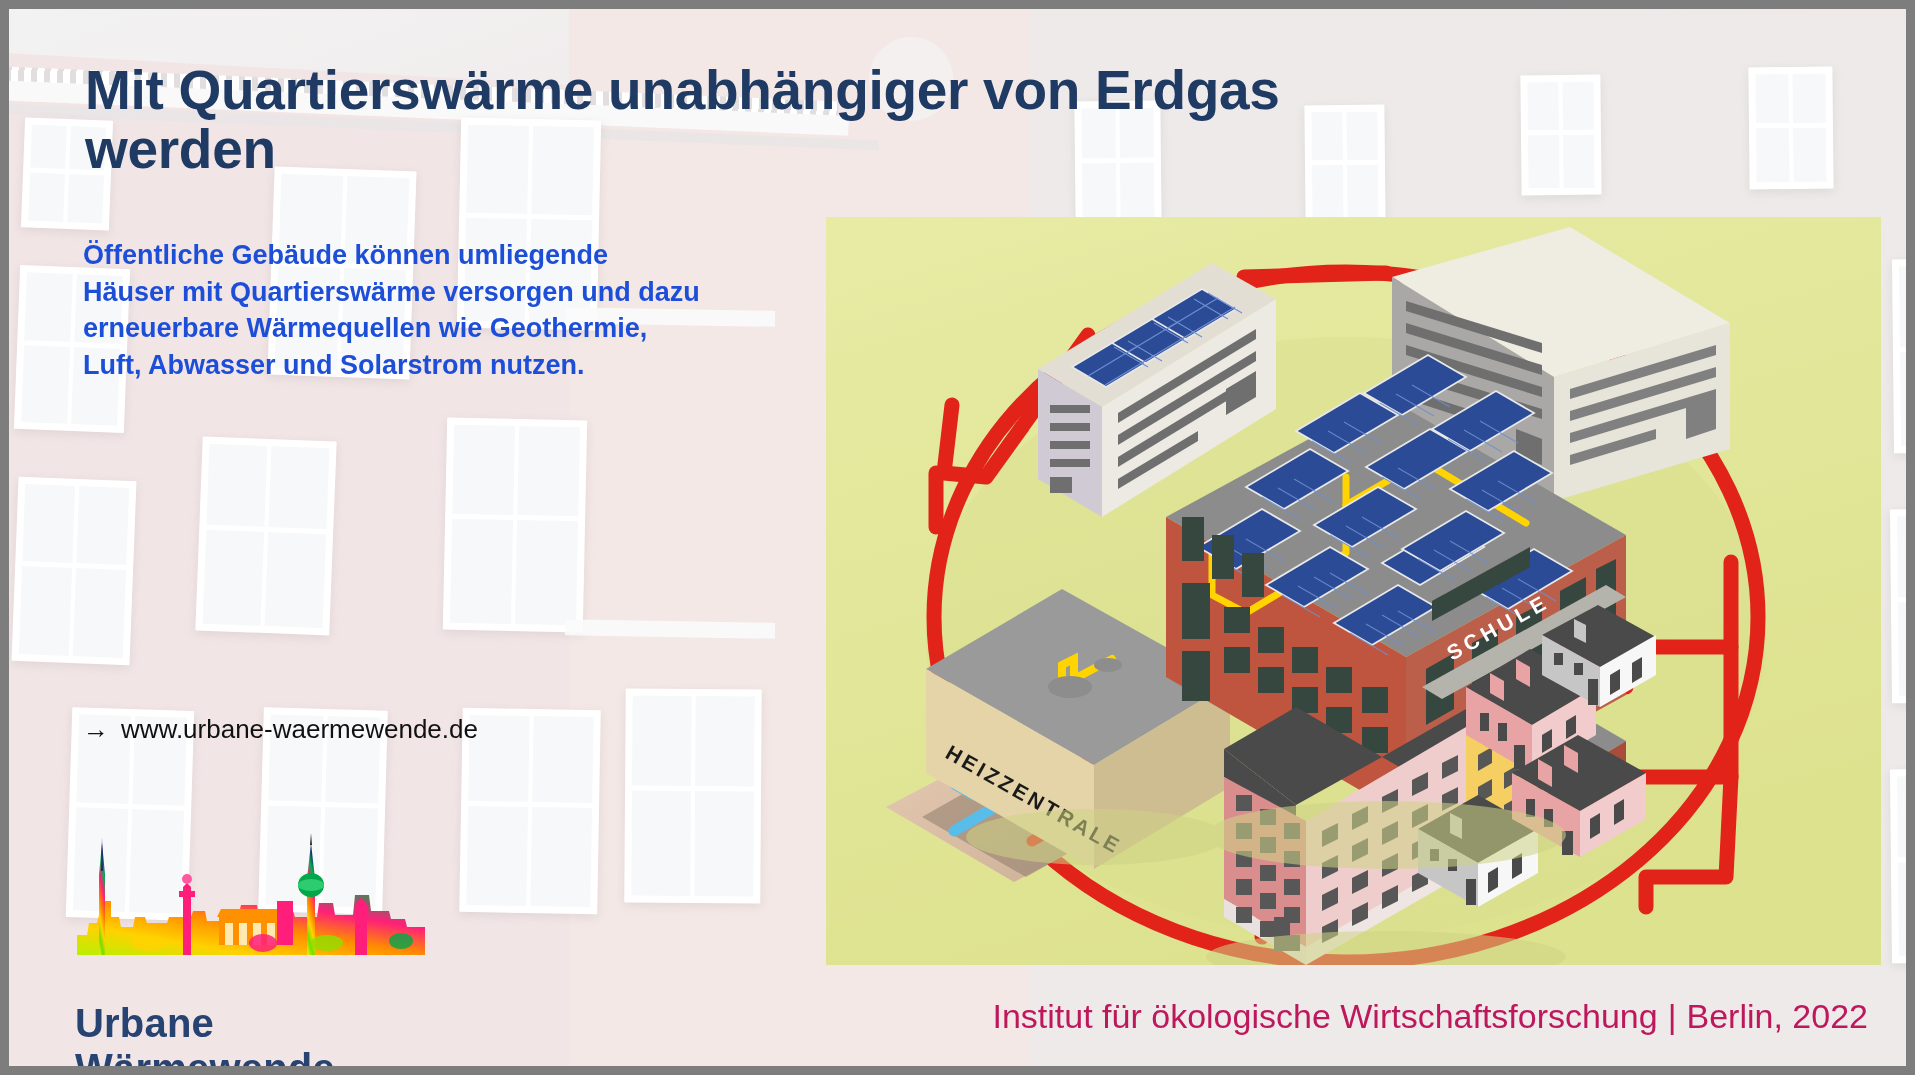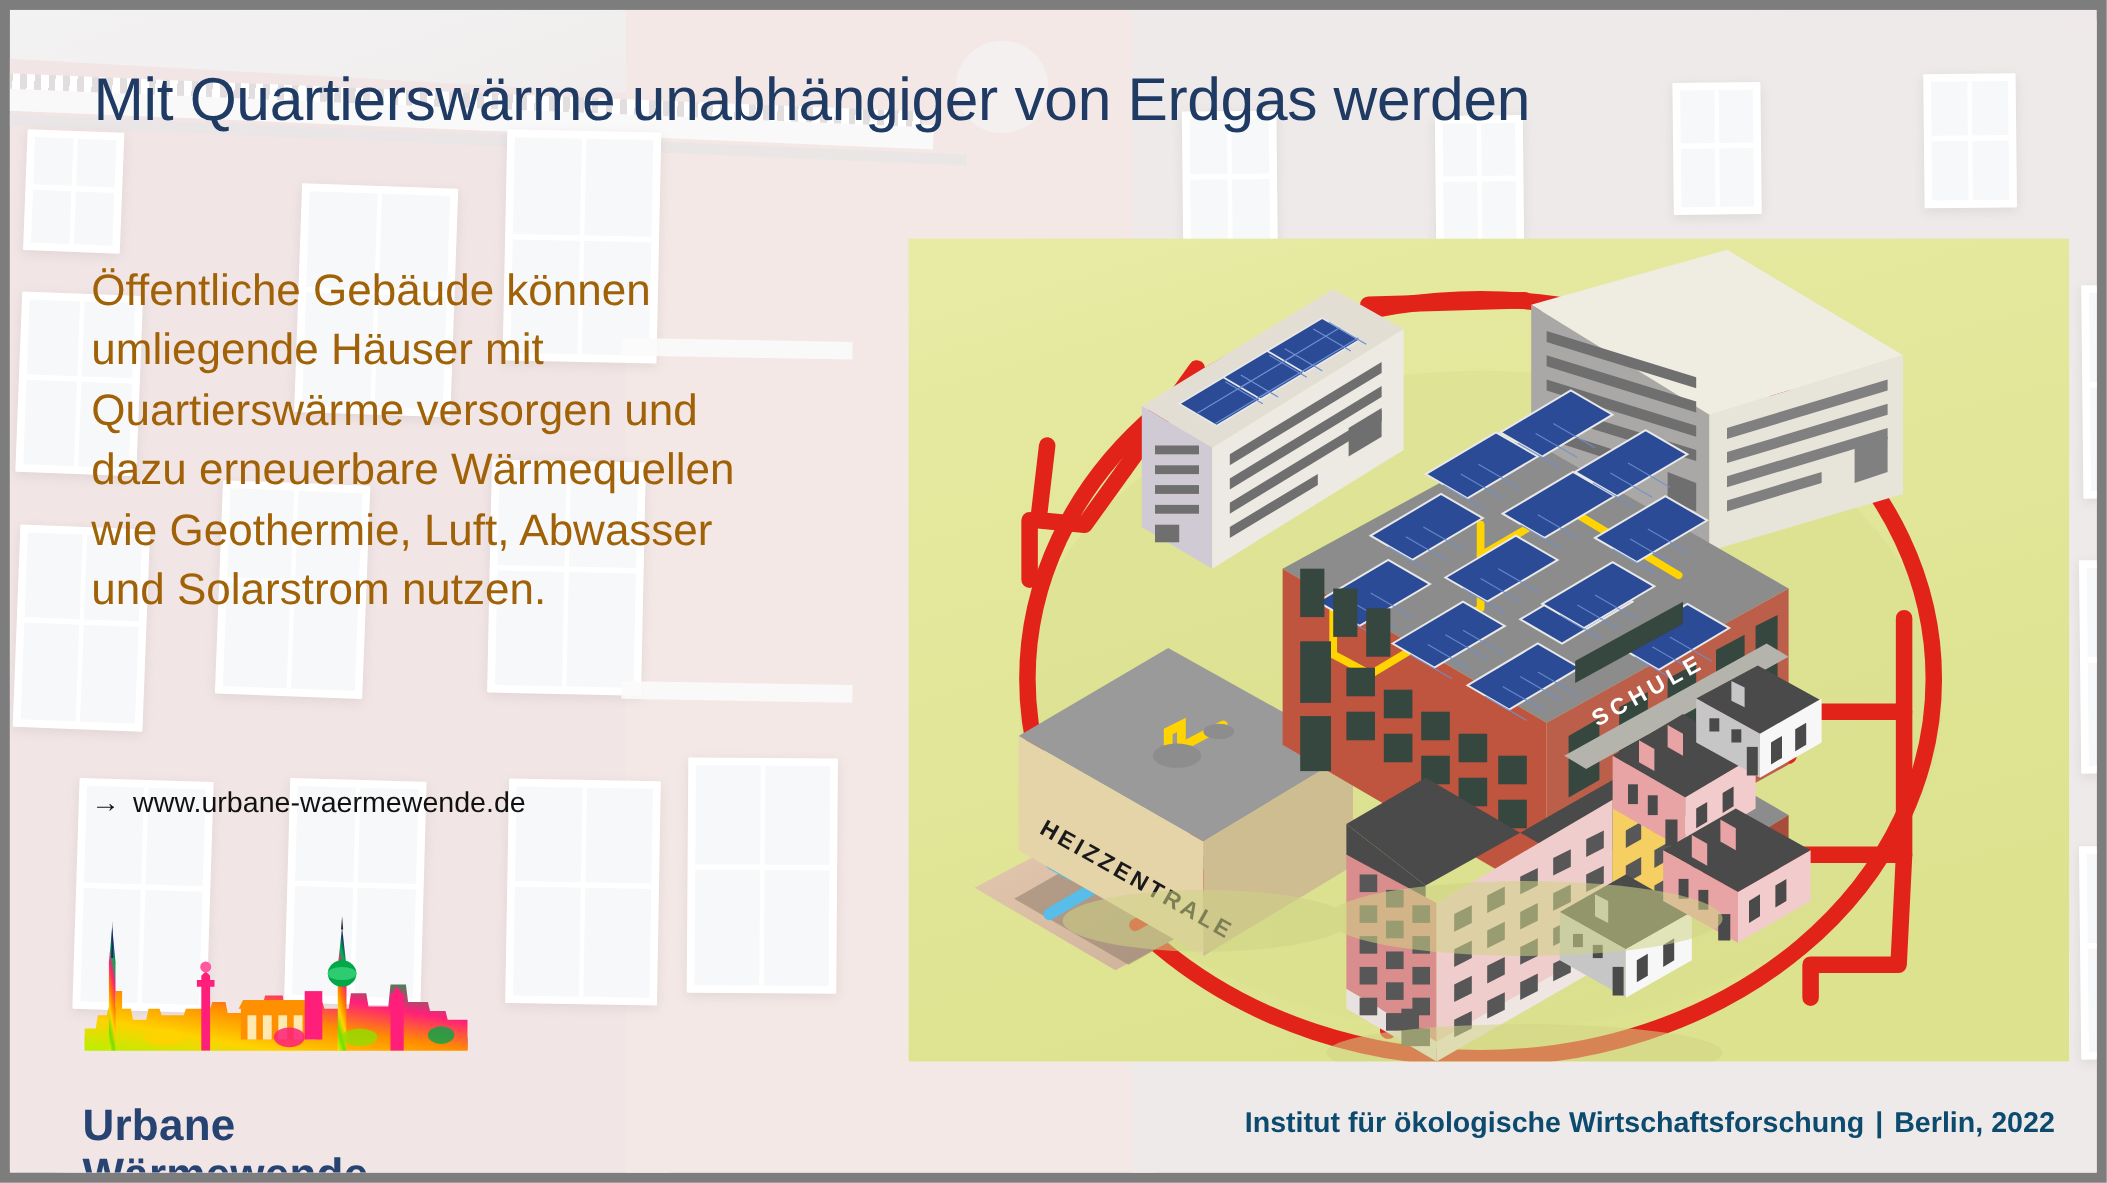--- a/index.html
+++ b/index.html
@@ -30,39 +30,39 @@
           box-shadow:0 3px 10px rgba(150,140,140,.18);border-radius:1px;}
   .ph-win i{position:absolute;left:50%;top:0;width:4px;height:100%;background:#fff;
             transform:translateX(-50%);display:block;}
   .ph-win b{position:absolute;left:0;top:45%;width:100%;height:5px;background:#fff;display:block;}
   .ph-bal{position:absolute;background:#fbfbfb;opacity:.9;}
   .ph-dish{position:absolute;width:84px;height:84px;border-radius:50%;
            background:#f6f3f3;opacity:.75;}
 
   
   .title{position:absolute;left:76px;top:52px;width:1330px;
-         font-size:55px;line-height:1.08;font-weight:400;color:#1f3a63;
+         font-size:55px;line-height:1.08;font-weight:700;color:#1f3a63;
          letter-spacing:-.3px;}
 
   
   .body-copy{position:absolute;left:74px;top:228px;width:620px;
-             font-size:40px;line-height:1.36;color:#a16207;font-weight:400;}
+             font-size:27px;line-height:1.36;color:#1d4ed8;font-weight:700;}
   .url-line{position:absolute;left:74px;top:705px;width:720px;
             font-size:26px;color:#111;white-space:nowrap;}
   .url-line .arrow{display:inline-block;margin-right:12px;}
 
   
   .logo{position:absolute;left:62px;top:822px;width:360px;height:200px;}
   .logo svg{display:block;}
   .logo-text{position:absolute;left:4px;top:146px;font-size:40px;font-weight:700;
              color:#274371;letter-spacing:.2px;margin-top:24px;}
 
   
-  .footer{position:absolute;right:38px;bottom:30px;font-size:26px;font-weight:700;
-          color:#0c4a6e;white-space:nowrap;}
+  .footer{position:absolute;right:38px;bottom:30px;font-size:34px;font-weight:400;
+          color:#be185d;white-space:nowrap;}
   .footer .sep{display:inline-block;padding:0 10px;}
 
   
   .panel{position:absolute;left:817px;top:208px;width:1055px;height:748px;
          background:#e4e89b;overflow:hidden;}
   .panel svg{display:block;width:100%;height:100%;}
 </style>
 </head>
 <body>
 

